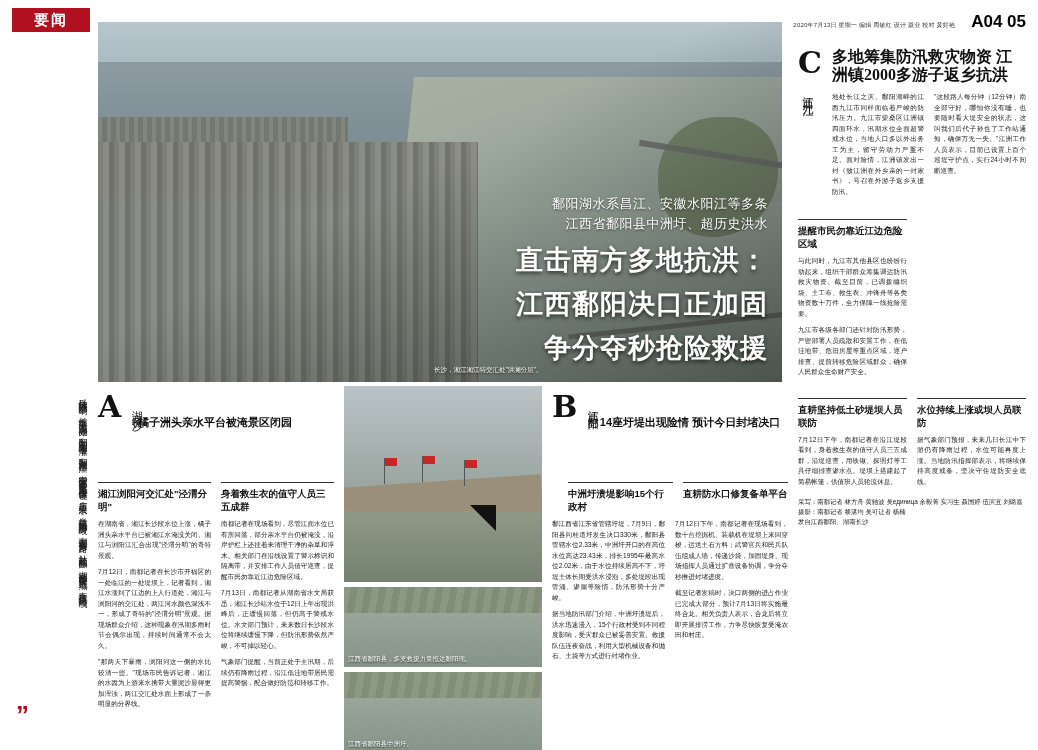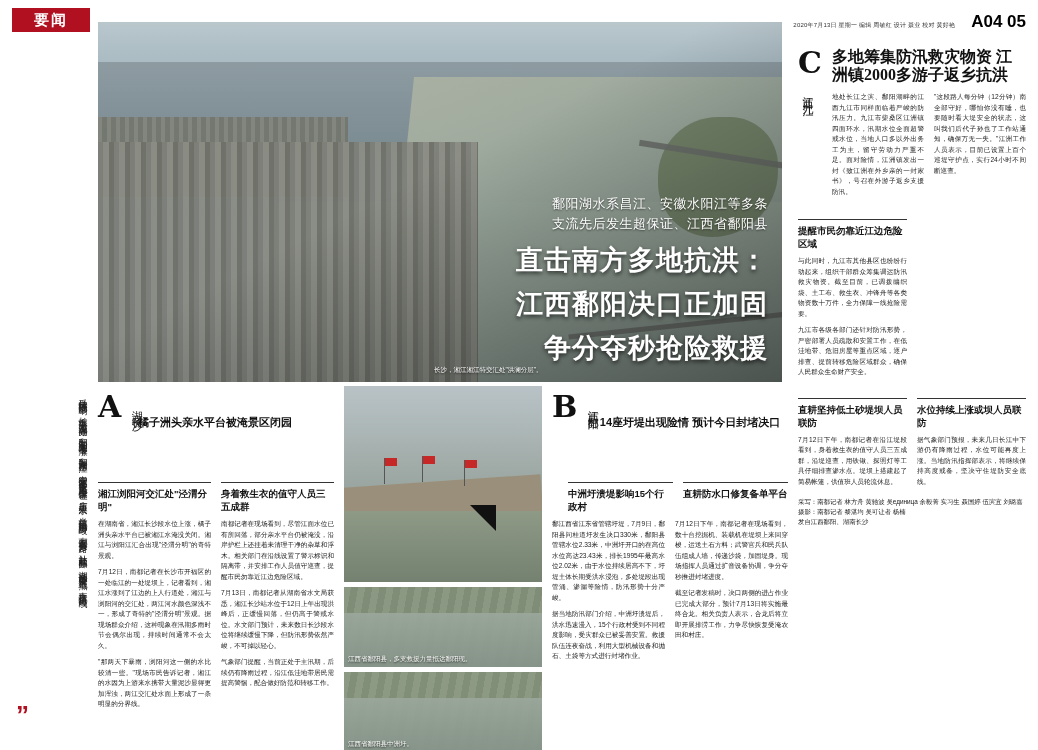--- a/index.html
+++ b/index.html
@@ -209,21 +209,21 @@
     <div class="river"></div>
     <div class="river2"></div>
     <div class="island"></div>
     <div class="city-near2"></div>
     <div class="city-near"></div>
     <div class="bridge"></div>
     <div class="bridge2"></div>
     <div class="vignette"></div>
     <div class="hero-text">
       <div class="hero-kicker">鄱阳湖水系昌江、安徽水阳江等多条</div>
-      <div class="hero-kicker">支流先后发生超保证、江西省鄱阳县</div>
+      <div class="hero-kicker">江西省鄱阳县中洲圩、超历史洪水</div>
       <div class="hero-title">直击南方多地抗洪：</div>
       <div class="hero-title">江西鄱阳决口正加固</div>
       <div class="hero-title">争分夺秒抢险救援</div>
     </div>
   </div>
   <div class="hero-caption" style="position:absolute;left:434px;top:366px;color:#fff;font-size:6.5px;text-shadow:0 1px 2px rgba(0,0,0,.8);">长沙，湘江湘江特交汇处"洪澜分层"。</div>
 
   <div class="leftcol">
     <span>受持续强降雨影响，长江中下游干流及洞庭湖、鄱阳湖和太湖水位卡涨！鄱阳湖水系昌江、安徽水阳江等多条支流先后发生超保证、超历史洪水，当前抗洪抢险形势严峻。南都记者兵分多路，赴赴江西鄱阳、湖南长沙等受灾严重地点，直击抗洪抢险一线。</span>
   </div>

